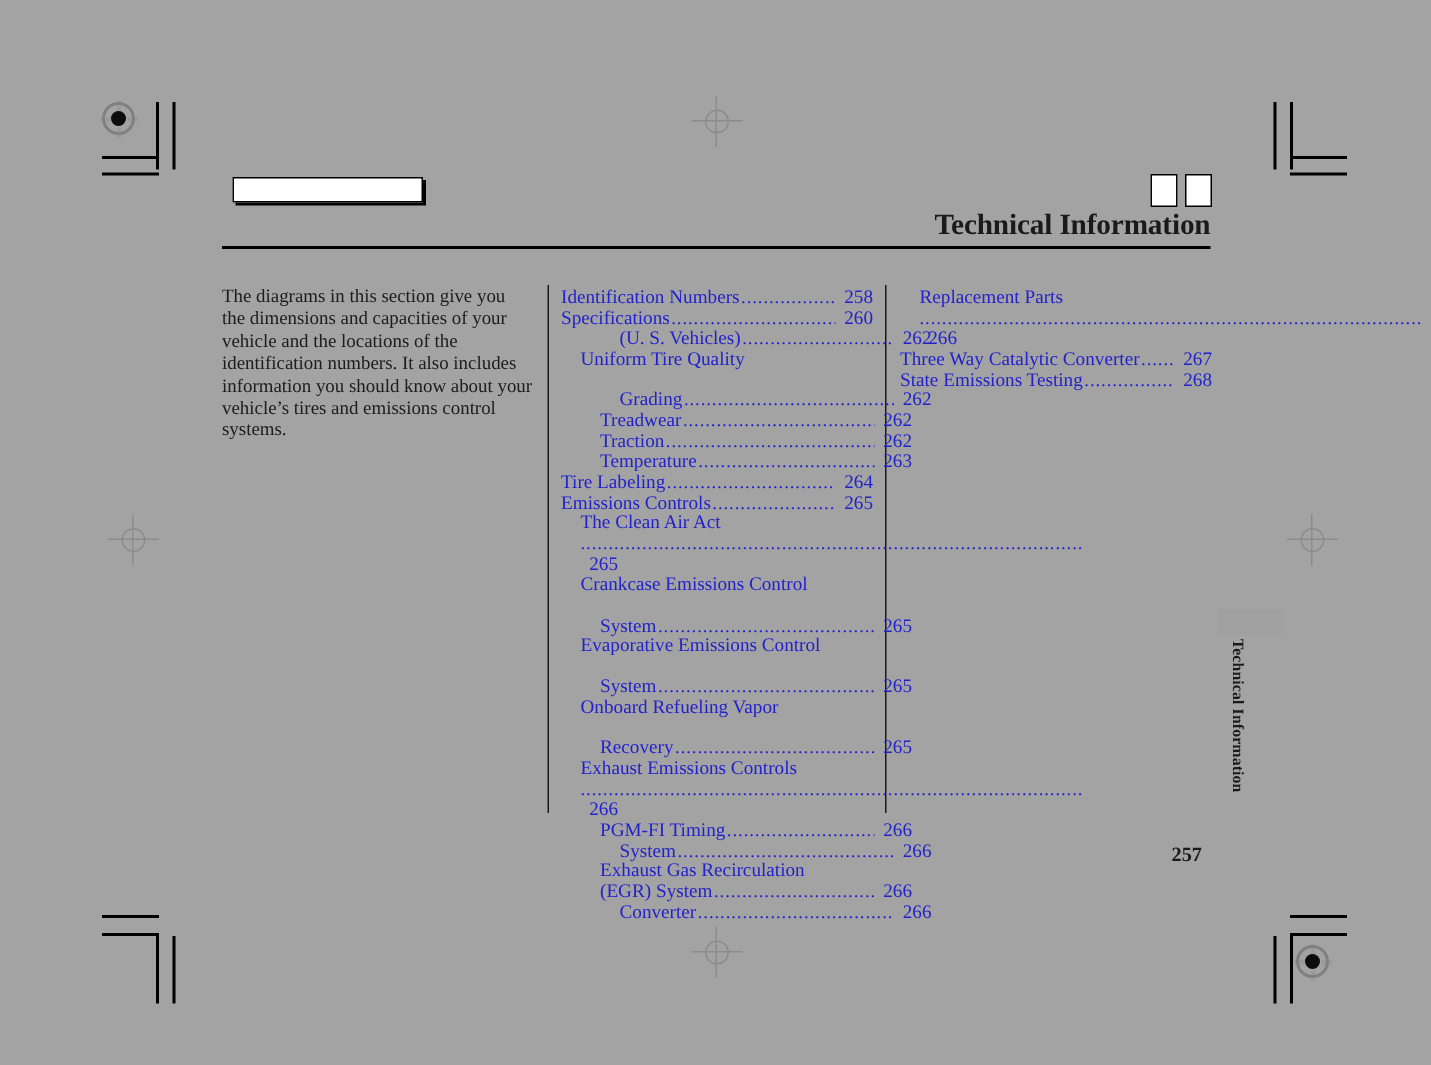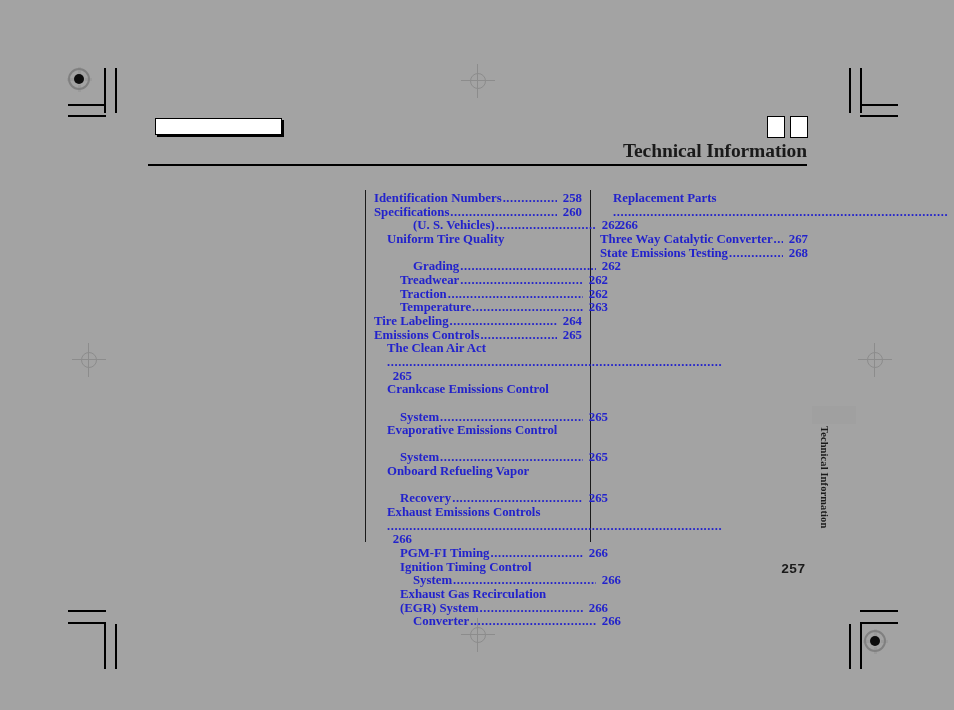--- a/index.html
+++ b/index.html
@@ -159,21 +159,20 @@
     color: #2222cc;
   }
   #toc-mid   { left: 374px; width: 208px; }
   #toc-right { left: 600px; width: 208px; }
 
   .toc-row {
     display: flex;
     align-items: baseline;
     white-space: nowrap;
     width: 100%;
-    font-weight: bold;
   }
   .toc-row .t-label {
     flex: 0 0 auto;
     padding-right: 1px;
   }
   .toc-row .t-dots {
     flex: 1 1 auto;
     overflow: hidden;
     white-space: nowrap;
     letter-spacing: 0.6px;
@@ -214,21 +213,21 @@
     color: #1a1a1a;
     writing-mode: vertical-rl;
     text-orientation: mixed;
     white-space: nowrap;
     letter-spacing: 0.1px;
   }
   .folio {
     position: absolute;
     left: 781px;
     top: 562px;
-    font-family: Liberation Mono, monospace;
+    font-family: Liberation Serif, serif;
     font-weight: bold;
     font-size: 13.5px;
     color: #1a1a1a;
   }
 </style>
 </head>
 <body>
 
 <div id="page">
 
@@ -296,20 +295,21 @@
     <div class="sq"></div>
     <div class="sq"></div>
   </div>
 
   <div class="page-title">Technical Information</div>
   <div class="head-rule"></div>
 
   <div class="col-rule" id="rule-a"></div>
   <div class="col-rule" id="rule-b"></div>
 
+  <div class="intro">The diagrams in this section give you the dimensions and capacities of your vehicle and the locations of the identification numbers. It also includes information you should know about your vehicle’s tires and emissions control systems.</div>
 
   <div class="toc" id="toc-mid">
       <div class="toc-row ind-0">
         <span class="t-label">Identification Numbers</span>
         <span class="t-dots">..........................................................................................</span>
         <span class="t-page">258</span>
       </div>
       <div class="toc-row ind-0">
         <span class="t-label">Specifications </span>
         <span class="t-dots">..........................................................................................</span>
@@ -388,24 +388,20 @@
       </div>
       <div class="toc-row ind-1">
         <span class="t-label">Exhaust Emissions Controls </span>
         <span class="t-dots">..........................................................................................</span>
         <span class="t-page">266</span>
       </div>
       <div class="toc-row ind-2">
         <span class="t-label">PGM-FI Timing </span>
         <span class="t-dots">..........................................................................................</span>
         <span class="t-page">266</span>
-      </div>
-      <div class="toc-row ind-2 nodots">
-        <span class="t-label">Ignition Timing Control</span>
-        <span class="t-dots">..........................................................................................</span>
       </div>
       <div class="toc-row ind-3">
         <span class="t-label">System</span>
         <span class="t-dots">..........................................................................................</span>
         <span class="t-page">266</span>
       </div>
       <div class="toc-row ind-2 nodots">
         <span class="t-label">Exhaust Gas Recirculation</span>
         <span class="t-dots">..........................................................................................</span>
       </div>

